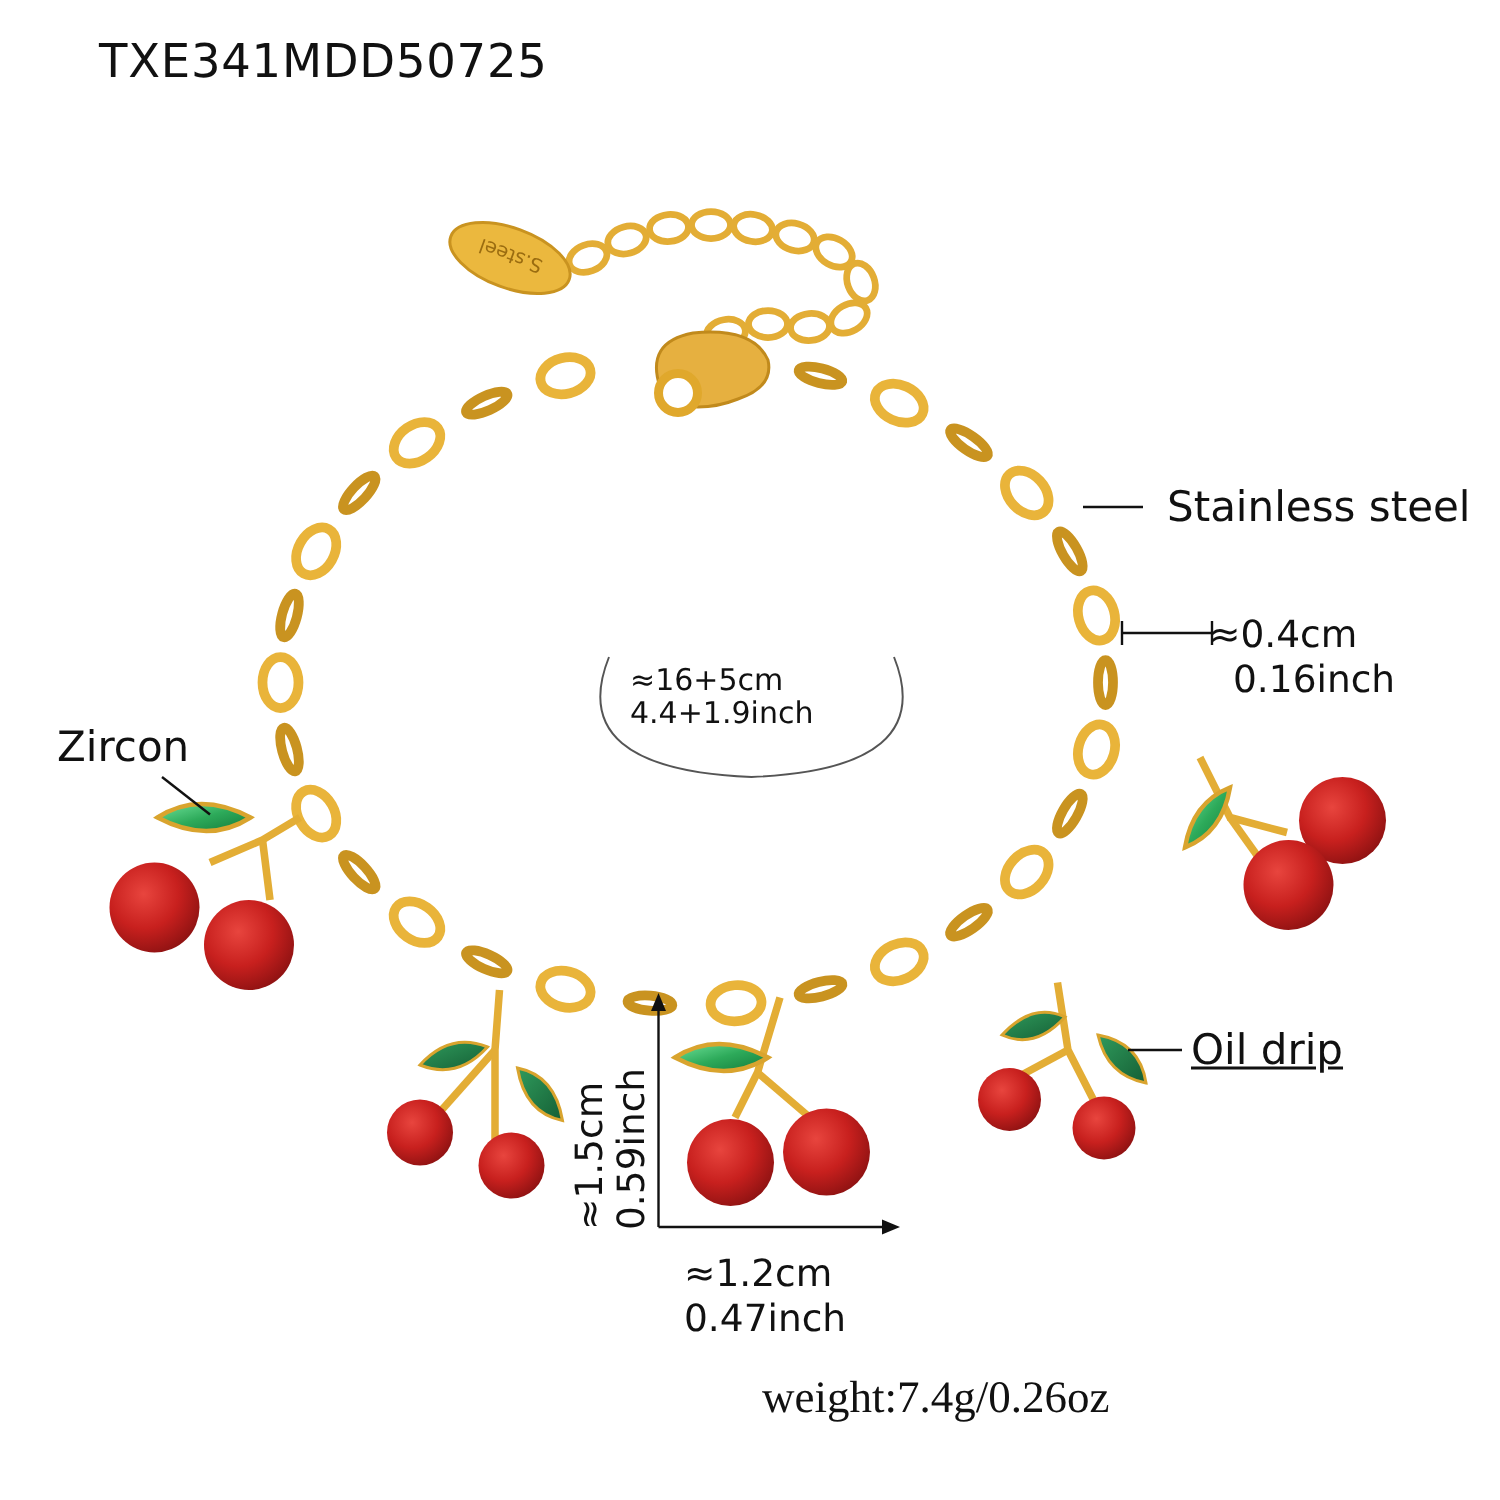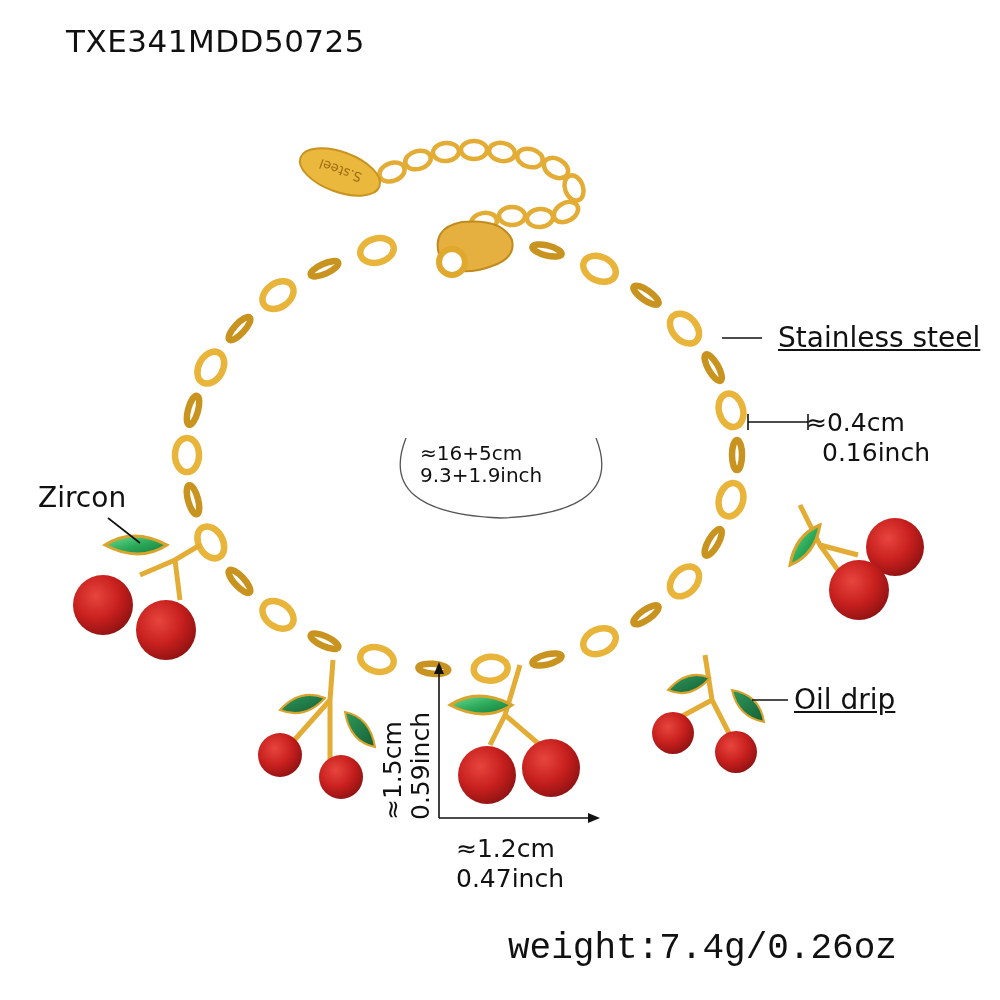--- a/index.html
+++ b/index.html
@@ -3,21 +3,21 @@
   <meta charset="utf-8">
   <style>
     html, body { margin: 0; padding: 0; background: #ffffff; }
     body { width: 1000px; height: 1000px; position: relative; overflow: hidden;
            font-family: "DejaVu Sans", sans-serif; color: #111; }
     .abs { position: absolute; }
     .sku { left: 66px; top: 26px; font-size: 31px; letter-spacing: 0.5px; line-height: 1; }
     .label { font-size: 28px; line-height: 1; white-space: nowrap; }
     .meas { font-size: 25px; line-height: 30px; white-space: nowrap; }
     .oval-txt { font-size: 20px; line-height: 22px; }
-    .weight { font-family: Liberation Mono, monospace; font-size: 36px; line-height: 1; margin-top: 14px; }
+    .weight { font-family: Liberation Serif, serif; font-size: 30px; line-height: 1; }
     .vert { transform-origin: left top; transform: rotate(-90deg); }
     svg { position: absolute; left: 0; top: 0; }
   </style>
 </head>
 <body>
 
 <svg width="1000" height="1000" viewBox="0 0 1000 1000">
   <defs>
     <radialGradient id="cherry" cx="0.38" cy="0.35" r="0.7">
       <stop offset="0" stop-color="#E8453E"></stop>
@@ -150,27 +150,27 @@
 
     <line x1="439" y1="818" x2="592" y2="818"></line>
     <polygon points="600,818 588,813 588,823" fill="#111" stroke="none"></polygon>
 
     <path d="M406 438 q-30 75 95 80 q125 -5 95 -80" stroke="#555" stroke-width="1.3"></path>
   </g>
 </svg>
 
 <div class="abs sku">TXE341MDD50725</div>
 
-<div class="abs label" style="left:778px; top:324px;text-decoration:underline;">Stainless steel</div>
+<div class="abs label" style="left:778px; top:324px;">Stainless steel</div>
 
 <div class="abs meas" style="left:806px; top:408px;">≈0.4cm</div>
 <div class="abs meas" style="left:822px; top:438px;">0.16inch</div>
 
 <div class="abs oval-txt" style="left:420px; top:442px; width:160px;">≈16+5cm</div>
-<div class="abs oval-txt" style="left:420px; top:464px; width:160px;">9.3+1.9inch</div>
+<div class="abs oval-txt" style="left:420px; top:464px; width:160px;">4.4+1.9inch</div>
 
 <div class="abs label" style="left:38px; top:484px;">Zircon</div>
 
 <div class="abs label" style="left:794px; top:686px;text-decoration:underline;">Oil drip</div>
 
 <div class="abs meas vert" style="left:378px; top:820px;">≈1.5cm</div>
 <div class="abs meas vert" style="left:406px; top:820px;">0.59inch</div>
 
 <div class="abs meas" style="left:456px; top:834px;">≈1.2cm</div>
 <div class="abs meas" style="left:456px; top:864px;">0.47inch</div>

